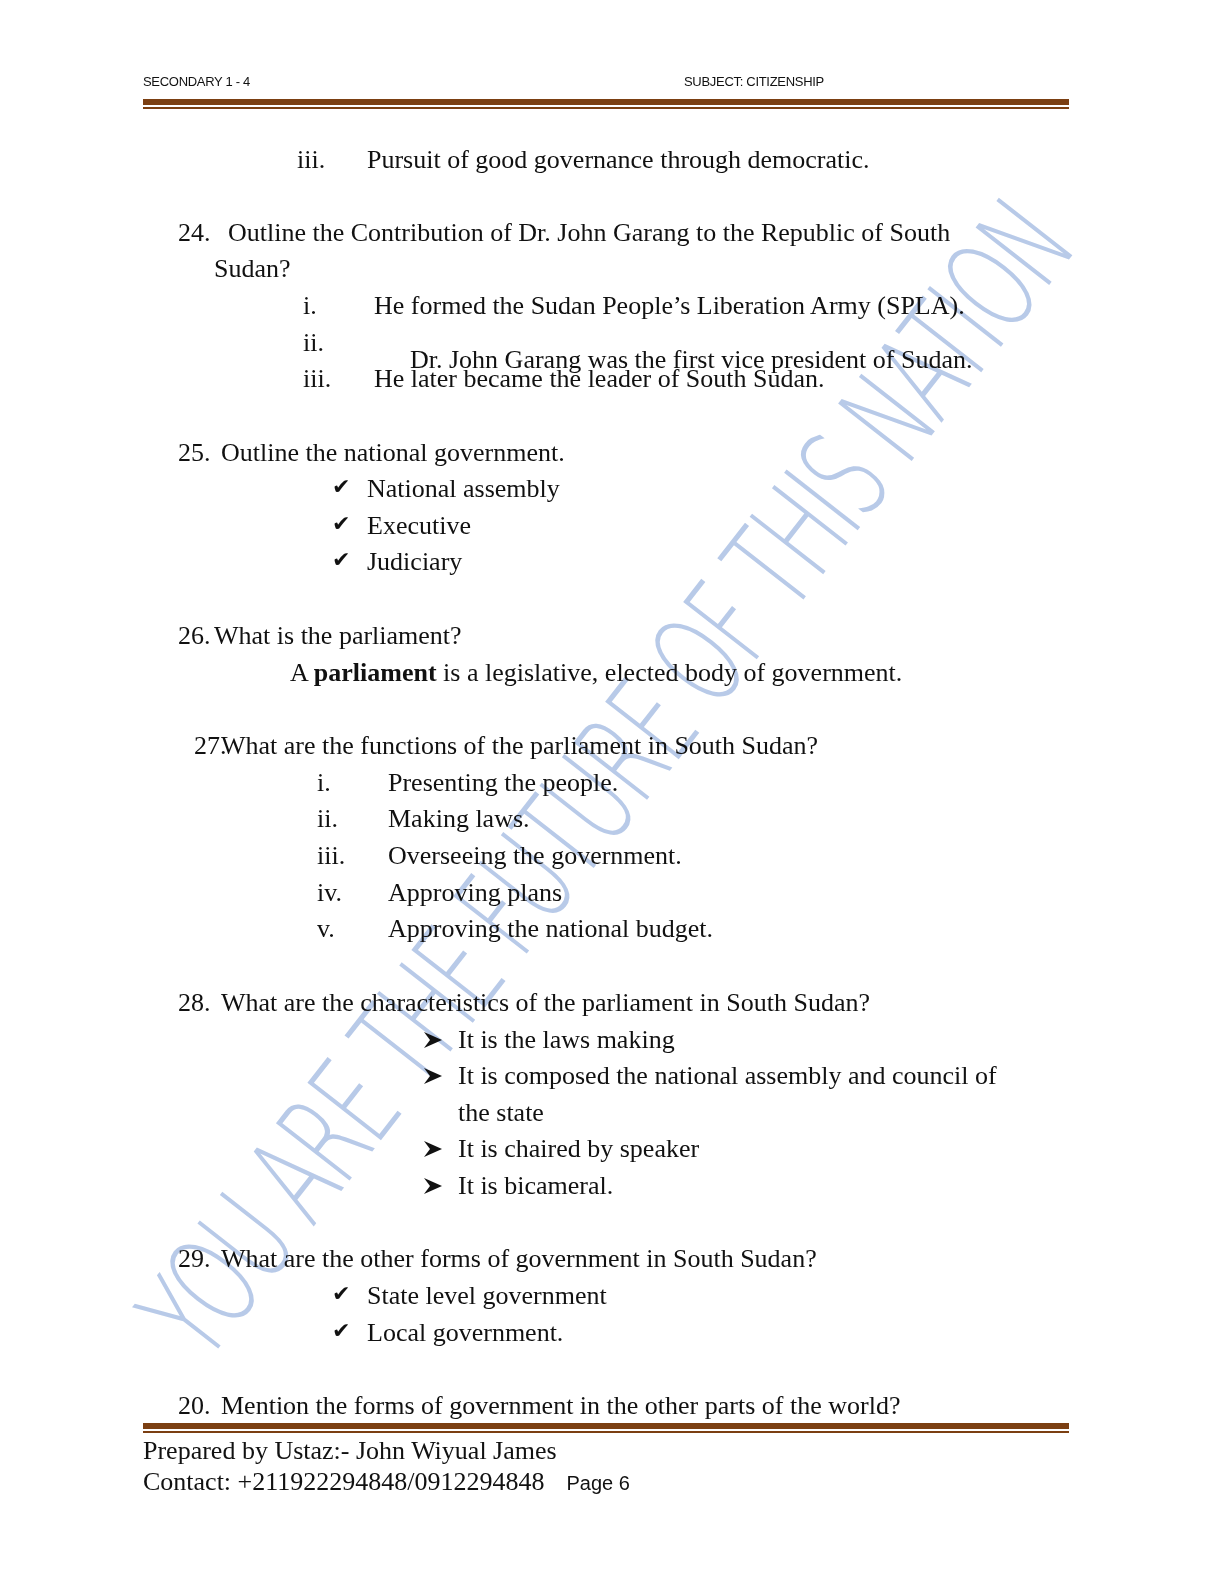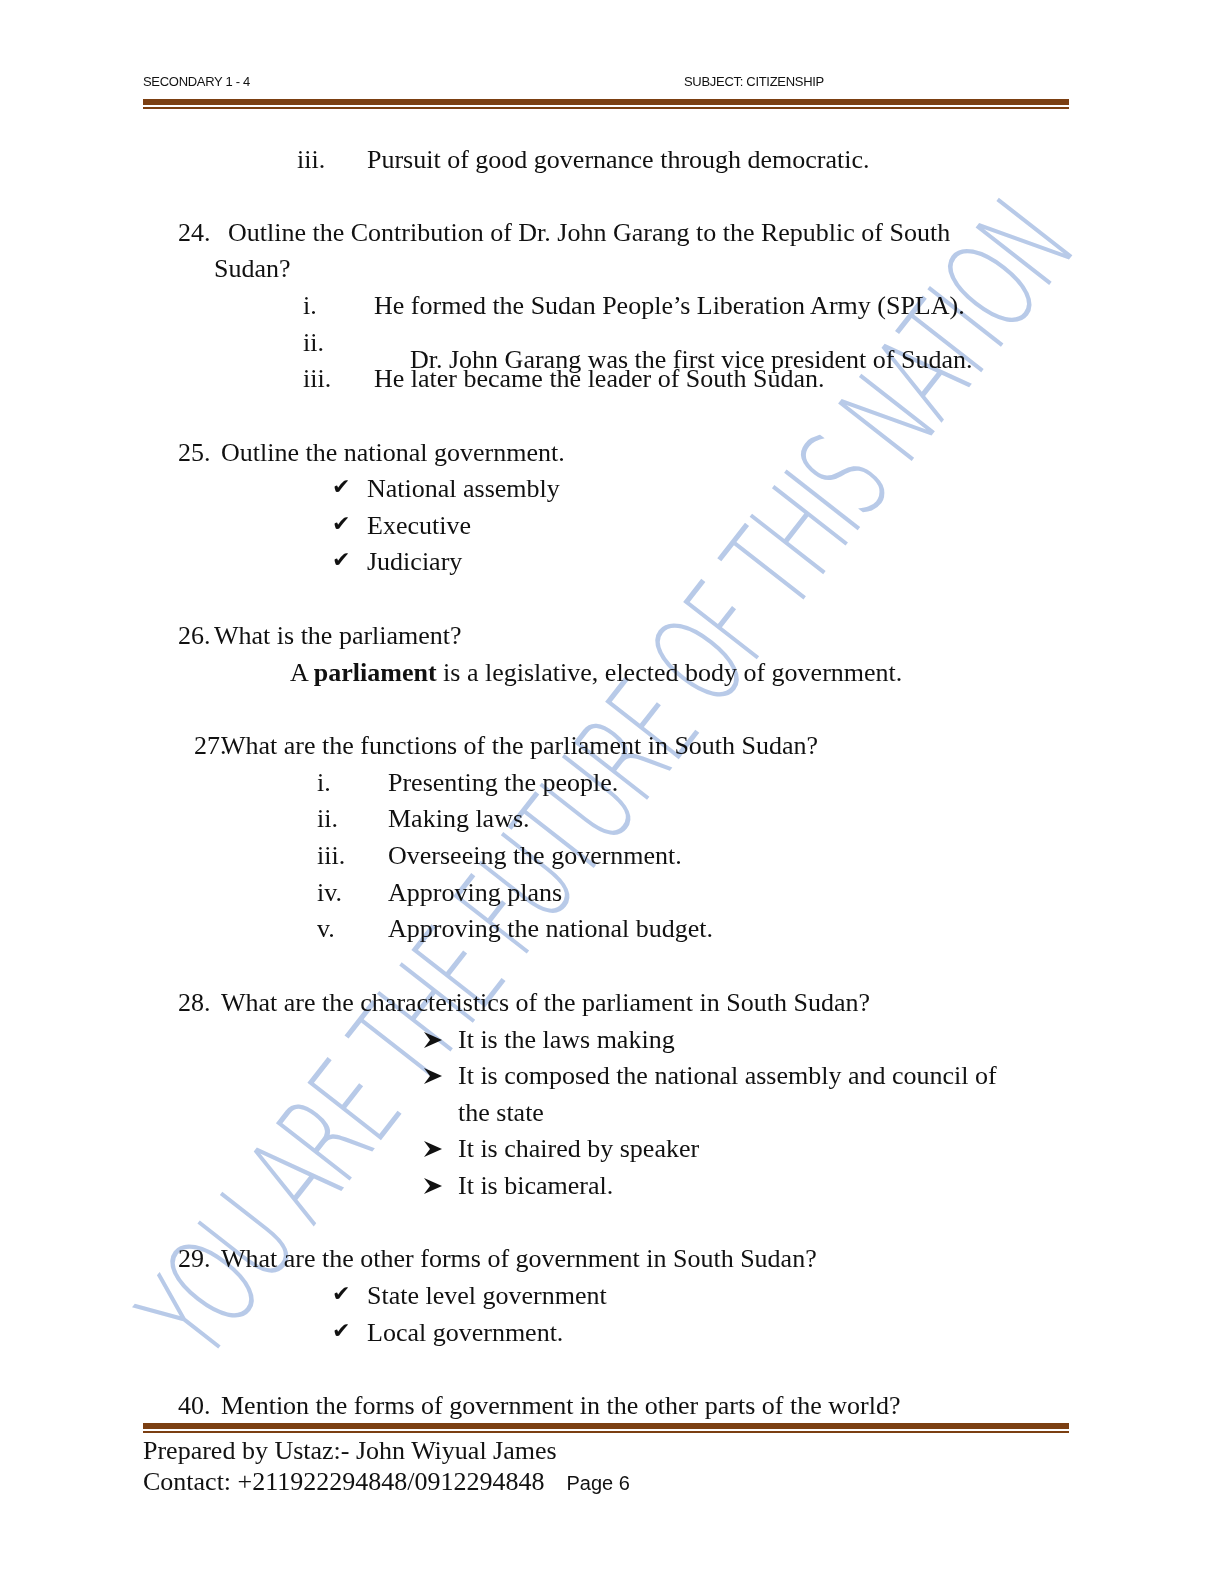--- a/index.html
+++ b/index.html
@@ -197,21 +197,21 @@
   <div class="t" style="left:458px; top:1171px;">It is bicameral.</div>
 
   <div class="num" style="left:178px; top:1244px;">29.</div>
   <div class="t" style="left:221px; top:1244px;">What are the other forms of government in South Sudan?</div>
 
   <div class="check" style="left:332px; top:1279px;">✔</div>
   <div class="t" style="left:367px; top:1281px;">State level government</div>
   <div class="check" style="left:332px; top:1316px;">✔</div>
   <div class="t" style="left:367px; top:1318px;">Local government.</div>
 
-  <div class="num" style="left:178px; top:1391px;">40.</div>
+  <div class="num" style="left:178px; top:1391px;">20.</div>
   <div class="t" style="left:221px; top:1391px;">Mention the forms of government in the other parts of the world?</div>
 
   <div class="rule rule-bottom">
     <div class="thick"></div>
       <div class="gap"></div>
       <div class="thin"></div>
   </div>
   <div class="footer-line" style="top:1436px;">Prepared by Ustaz:- John Wiyual James</div>
   <div class="footer-line" style="top:1467px;"><span>Contact: +211922294848/0912294848</span><span class="footer-page">Page 6</span></div>
 

